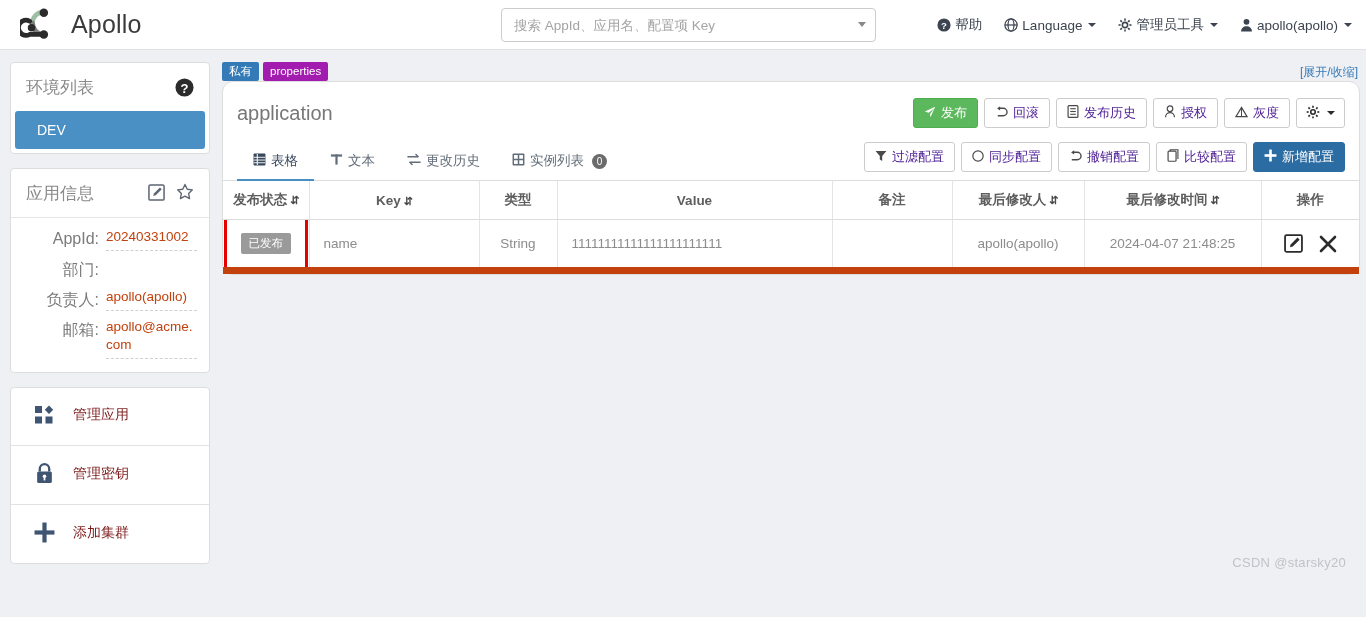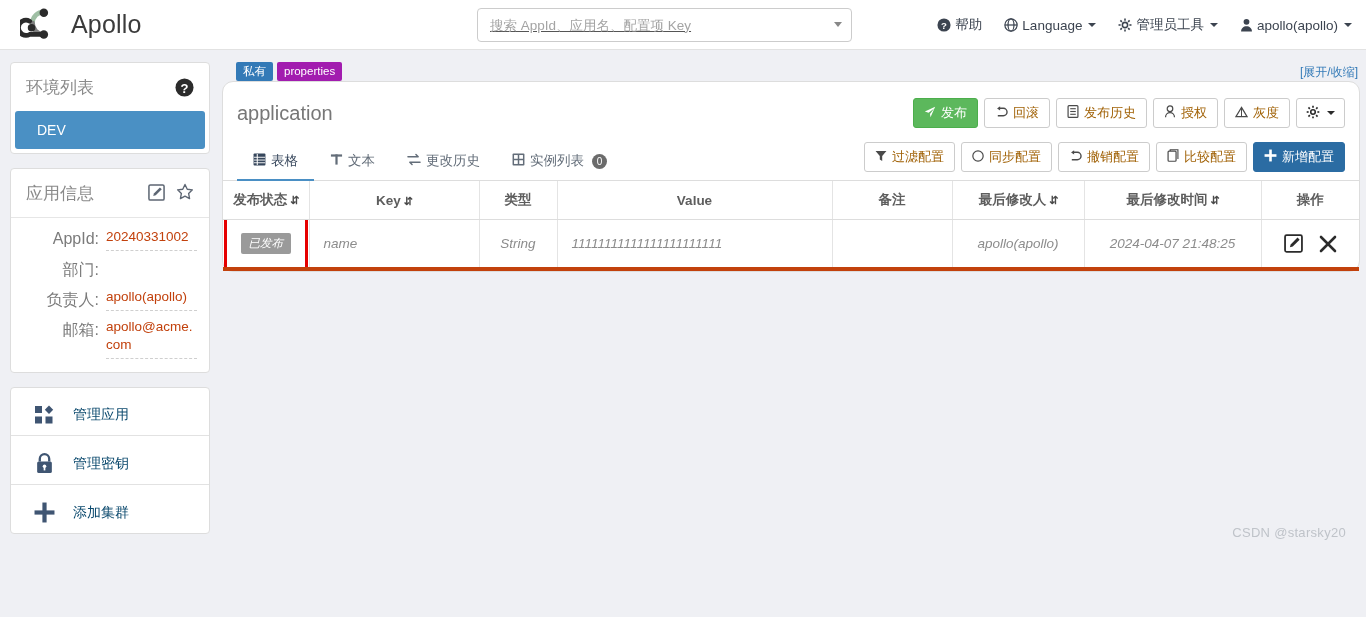--- a/index.html
+++ b/index.html
@@ -20,21 +20,21 @@
     border-bottom: 1px solid #e2e2e2;
     display: flex;
     align-items: center;
     padding: 0 16px;
     position: relative;
   }
   .brand { display: flex; align-items: center; gap: 9px; margin-left: 4px; }
   .brand-logo { width: 42px; height: 34px; display:block; }
   .brand-text { font-size: 25px; color: #3b3b3b; letter-spacing: .2px; }
 
-  .nav-center { position: absolute; left: 477px; top: 8px; text-decoration: underline; }
+  .nav-center { position: absolute; left: 501px; top: 8px; }
   .search-box {
     width: 375px; height: 34px;
     border: 1px solid #ccc; border-radius: 4px;
     background: #fff;
     display: flex; align-items: center;
     padding: 0 10px;
     position: relative;
   }
   .search-box input {
     border: 0; outline: 0; width: 330px;
@@ -109,38 +109,38 @@
     border-bottom: 1px dashed #cfcfcf;
     padding-bottom: 4px;
     line-height: 18px;
     word-break: break-all;
   }
 
   .menu-panel { padding: 0; }
   .menu-item {
     display: flex; align-items: center;
     gap: 18px;
-    padding: 17px 0 10px 22px;
+    padding: 17px 0 20px 22px;
     border-bottom: 1px solid #e2e2e2;
-    color: #0c4a6e;
+    color: #7f1d1d;
     font-size: 14px;
     cursor: pointer;
   }
   .menu-item:last-child { border-bottom: 0; }
   .menu-icn { width: 22px; display: flex; justify-content: center; color: #3f5572; }
 
   
   .tagbar { display: flex; align-items: center; gap: 4px; height: 19px; margin-bottom: 0; }
   .tag {
     font-size: 11.5px; color: #fff;
     padding: 3px 7px 3px 7px;
     line-height: 13px;
     border-radius: 2px;
   }
-  .tag-private { background: #337ab7; margin-left: 14px; }
+  .tag-private { background: #337ab7; }
   .tag-format  { background: #a21caf; }
   .expand-link {
     position: absolute; right: 2px; top: 2px;
     font-size: 12px; color: #337ab7; cursor: pointer;
   }
 
   .card {
     background: #fff;
     border: 1px solid #ddd;
     border-radius: 11px;
@@ -148,21 +148,21 @@
   .card-head {
     display: flex; align-items: center; justify-content: space-between;
     padding: 16px 14px 14px 14px;
   }
   .ns-title { font-size: 20px; color: #777; font-weight: normal; }
 
   .btn {
     display: inline-flex; align-items: center; gap: 5px;
     height: 30px; padding: 0 10px;
     border: 1px solid #ccc; border-radius: 3px;
-    background: #fff; color: #a16207;
+    background: #fff; color: #4c1d95;
     font-size: 13px; cursor: pointer;
     font-family: "Liberation Sans", sans-serif;
     white-space: nowrap;
   }
   .btn-green { background: #5cb85c; border-color: #4cae4c; color: #fff; }
   .btn-blue  { background: #2b6ca3; border-color: #2b6ca3; color: #fff; }
   .btn-group { display: flex; align-items: center; gap: 6px; }
   .btn-gear { padding: 0 9px; }
 
   
@@ -199,23 +199,23 @@
     border-bottom: 1px solid #ddd;
     text-align: center;
     background: #fff;
     white-space: nowrap;
   }
   table.cfg th:last-child { border-right: 0; }
   table.cfg td {
     font-size: 13.5px; color: #8c8c8c;
     padding: 13px 4px;
     border-right: 1px solid #e4e4e4;
-    border-bottom: 4px solid #c2410c;
+    border-bottom: 7px solid #c2410c;
     text-align: center;
-    overflow: hidden; text-overflow: ellipsis; white-space: nowrap; font-style: italic;
+    overflow: hidden; text-overflow: ellipsis; white-space: nowrap;
   }
   table.cfg td:last-child { border-right: 0; }
   .sort-ico { font-size: 11px; color: #4a4a4a; margin-left: 3px; letter-spacing: -1px; }
   .cell-left { text-align: left !important; padding-left: 14px !important; }
 
   .status-pill {
     display: inline-block;
     background: #9a9a9a; color: #fff;
     font-size: 11.5px;
     padding: 3px 8px;

